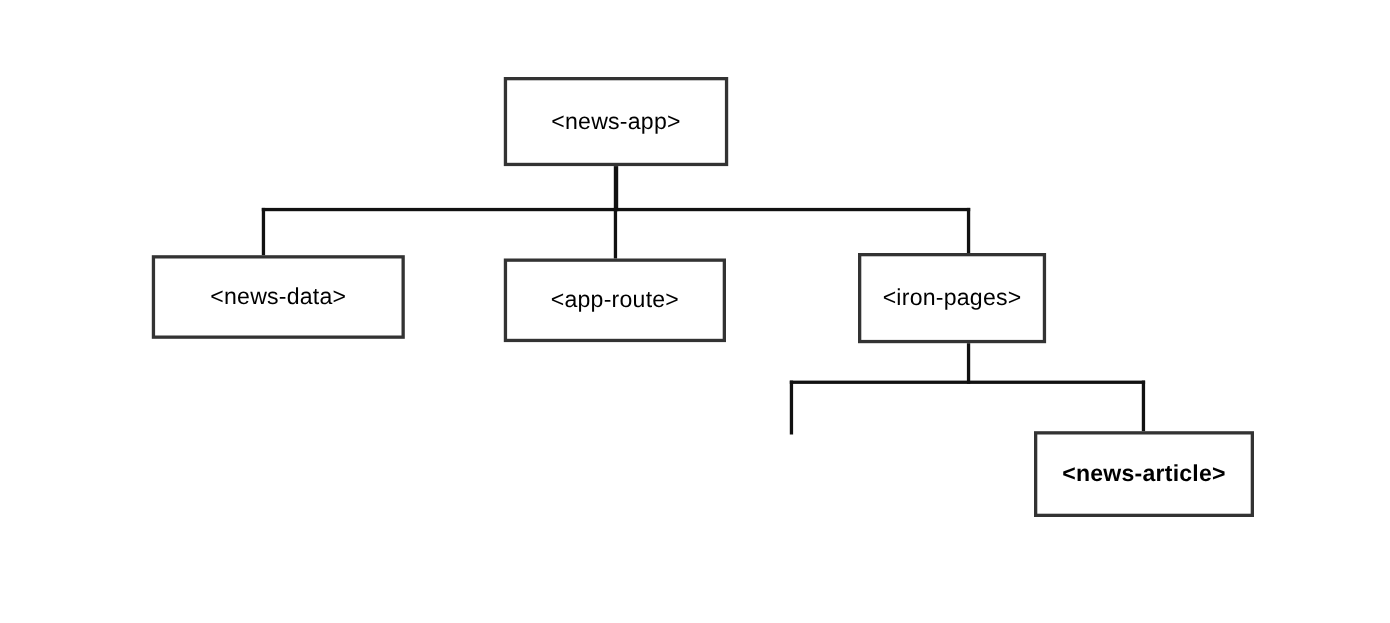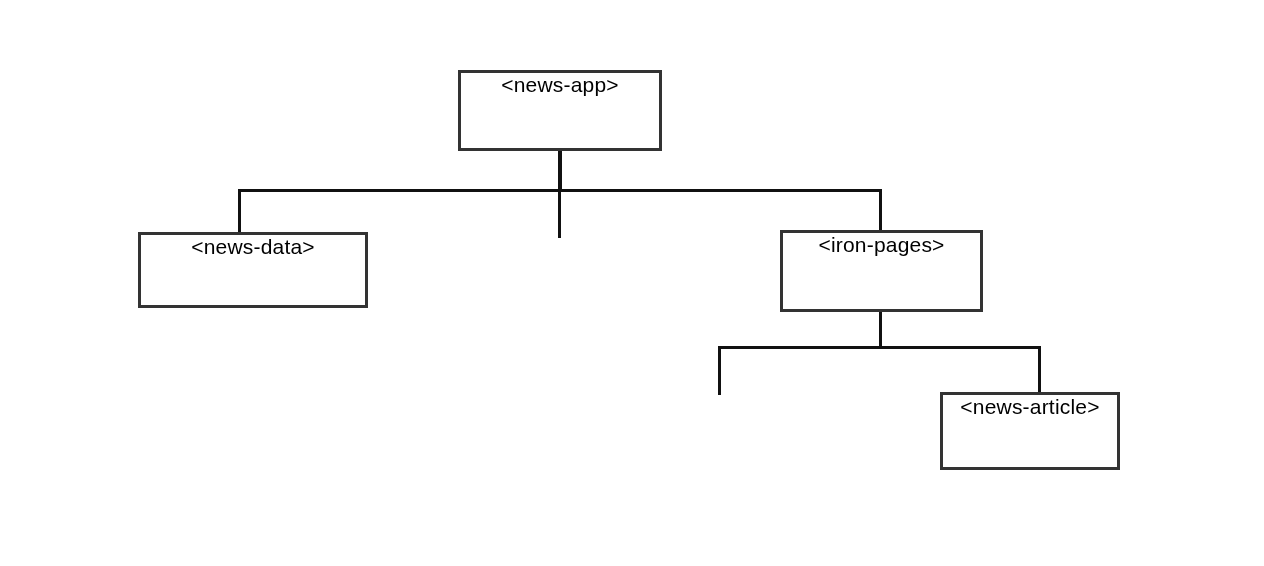--- a/index.html
+++ b/index.html
@@ -14,40 +14,40 @@
     height: 566px;
     background: #ffffff;
     overflow: hidden;
   }
   .node {
     position: absolute;
     box-sizing: border-box;
     border: 3px solid #333333;
     background: #ffffff;
     display: flex;
-    align-items: flex-start;
+    align-items: center;
     justify-content: center;
     color: #000000;
     font-size: 21px;
     letter-spacing: 0.2px;
     white-space: nowrap;
     z-index: 2;
   }
   .line {
     position: absolute;
     background: #111111;
     z-index: 1;
   }
   
   #node-news-app     { left: 458px; top: 70px;  width: 204px; height: 81px; }
   #node-news-data    { left: 138px; top: 232px; width: 230px; height: 76px; }
   #node-app-route    { left: 458px; top: 235px; width: 202px; height: 76px; }
-  #node-iron-pages   { left: 780px; top: 230px; width: 203px; height: 82px; }
+  #node-iron-pages   { left: 780px; top: 230px; width: 171px; height: 82px; }
   #node-news-list    { left: 620px; top: 392px; width: 200px; height: 78px; }
-  #node-news-article { left: 940px; top: 392px; width: 180px; height: 78px; }
+  #node-news-article { left: 940px; top: 392px; width: 200px; height: 78px; font-weight: bold; }
   
   #stem-news-app      { left: 558px;  top: 149px; width: 4px;   height: 43px; }
   #bar-top            { left: 238px;  top: 189px; width: 644px; height: 3px;  }
   #drop-news-data     { left: 238px;  top: 189px; width: 3px;   height: 46px; }
   #drop-app-route     { left: 558px;  top: 189px; width: 3px;   height: 49px; }
   #drop-iron-pages    { left: 879px;  top: 189px; width: 3px;   height: 44px; }
   #stem-iron-pages    { left: 879px;  top: 309px; width: 3px;   height: 40px; }
   #bar-bottom         { left: 718px;  top: 346px; width: 323px; height: 3px;  }
   #drop-news-list     { left: 718px;  top: 346px; width: 3px;   height: 49px; }
   #drop-news-article  { left: 1038px; top: 346px; width: 3px;   height: 49px; }
@@ -67,20 +67,23 @@
   <div class="line" id="bar-bottom"></div>
   <div class="line" id="drop-news-list"></div>
   <div class="line" id="drop-news-article"></div>
 
   <div class="node" id="node-news-app">
     <span>&lt;news-app&gt;</span>
   </div>
   <div class="node" id="node-news-data">
     <span>&lt;news-data&gt;</span>
   </div>
+  <div class="node" id="node-app-route">
+    <span>&lt;app-route&gt;</span>
+  </div>
   <div class="node" id="node-iron-pages">
     <span>&lt;iron-pages&gt;</span>
   </div>
   <div class="node" id="node-news-article">
     <span>&lt;news-article&gt;</span>
   </div>
 
 </div>
 
 </body></html>

